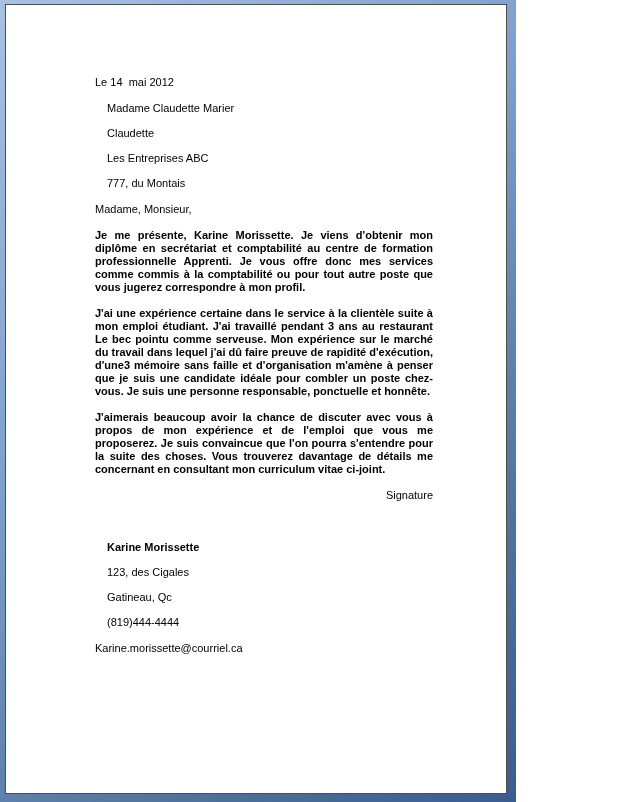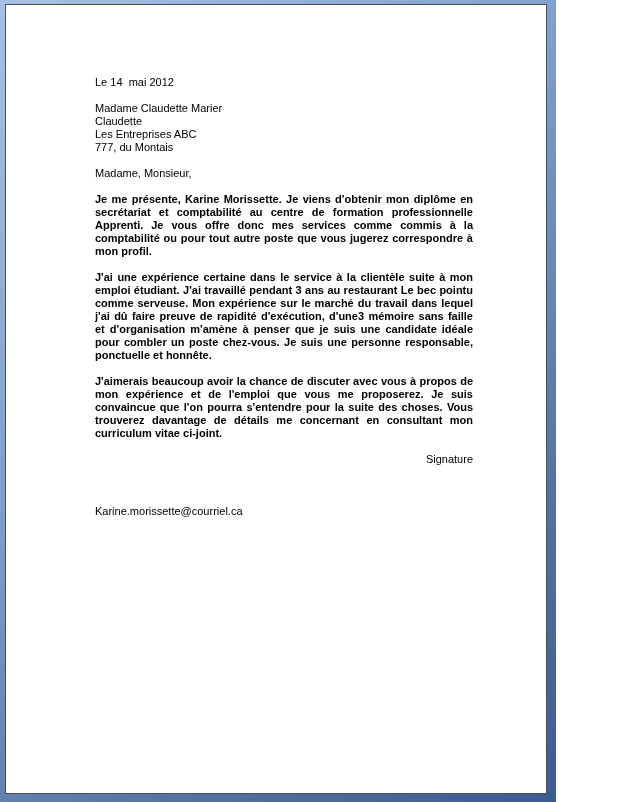--- a/index.html
+++ b/index.html
@@ -1,18 +1,18 @@
 <!DOCTYPE html>
 <html><head>
 <meta charset="utf-8">
 <style>
   html, body { margin: 0; padding: 0; background: #ffffff; }
 
   .frame {
-    width: 556px;
+    width: 516px;
     height: 802px;
     box-sizing: border-box;
     padding: 4px 9px 8px 5px;
     background: linear-gradient(140deg, #a8c0e4 0%, #7e9ecd 40%, #52749f 75%, #3a5c90 100%);
   }
 
   .page {
     width: 100%;
     height: 100%;
     box-sizing: border-box;
@@ -25,21 +25,21 @@
     box-sizing: border-box;
     padding: 71px 73px 0 89px;
     font-family: "Liberation Sans", sans-serif;
     font-size: 11px;
     line-height: 13px;
     color: #000000;
   }
 
   .content p, .content div.block { margin: 0 0 13px 0; }
 
-  .address-block div, .sender-block div { margin: 0; }
+  .address-block div, .sender-block div { margin: 12px; }
 
   .date-line { white-space: pre-wrap; }
   .city-line { white-space: pre-wrap; }
 
   .body-par { text-align: justify; font-weight: bold; }
 
   .sig-label { margin-bottom: 39px !important; text-align: right; }
 
   .bold { font-weight: bold; }
 </style>
@@ -63,18 +63,24 @@
 
       <p class="body-par">Je me présente, Karine Morissette. Je viens d'obtenir mon diplôme en secrétariat et comptabilité au centre de formation professionnelle Apprenti. Je vous offre donc mes services comme commis à la comptabilité ou pour tout autre poste que vous jugerez correspondre à mon profil.</p>
 
       <p class="body-par">J'ai une expérience certaine dans le service à la clientèle suite à mon emploi étudiant. J'ai travaillé pendant 3 ans au restaurant Le bec pointu comme serveuse. Mon expérience sur le marché du travail dans lequel j'ai dû faire preuve de rapidité d'exécution, d'une3 mémoire sans faille et d'organisation m'amène à penser que je suis une candidate idéale pour combler un poste chez-vous. Je suis une personne responsable, ponctuelle et honnête.</p>
 
       <p class="body-par">J'aimerais beaucoup avoir la chance de discuter avec vous à propos de mon expérience et de l'emploi que vous me proposerez. Je suis convaincue que l'on pourra s'entendre pour la suite des choses. Vous trouverez davantage de détails me concernant en consultant mon curriculum vitae ci-joint.</p>
 
 
       <p class="sig-label">Signature</p>
 
+      <div class="block sender-block">
+        <div class="bold">Karine Morissette</div>
+        <div>123, des Cigales</div>
+        <div>Gatineau, Qc</div>
+        <div>(819)444-4444</div>
+      </div>
 
       <p>Karine.morissette@courriel.ca</p>
 
     </div>
   </div>
 </div>
 
 </body></html>

